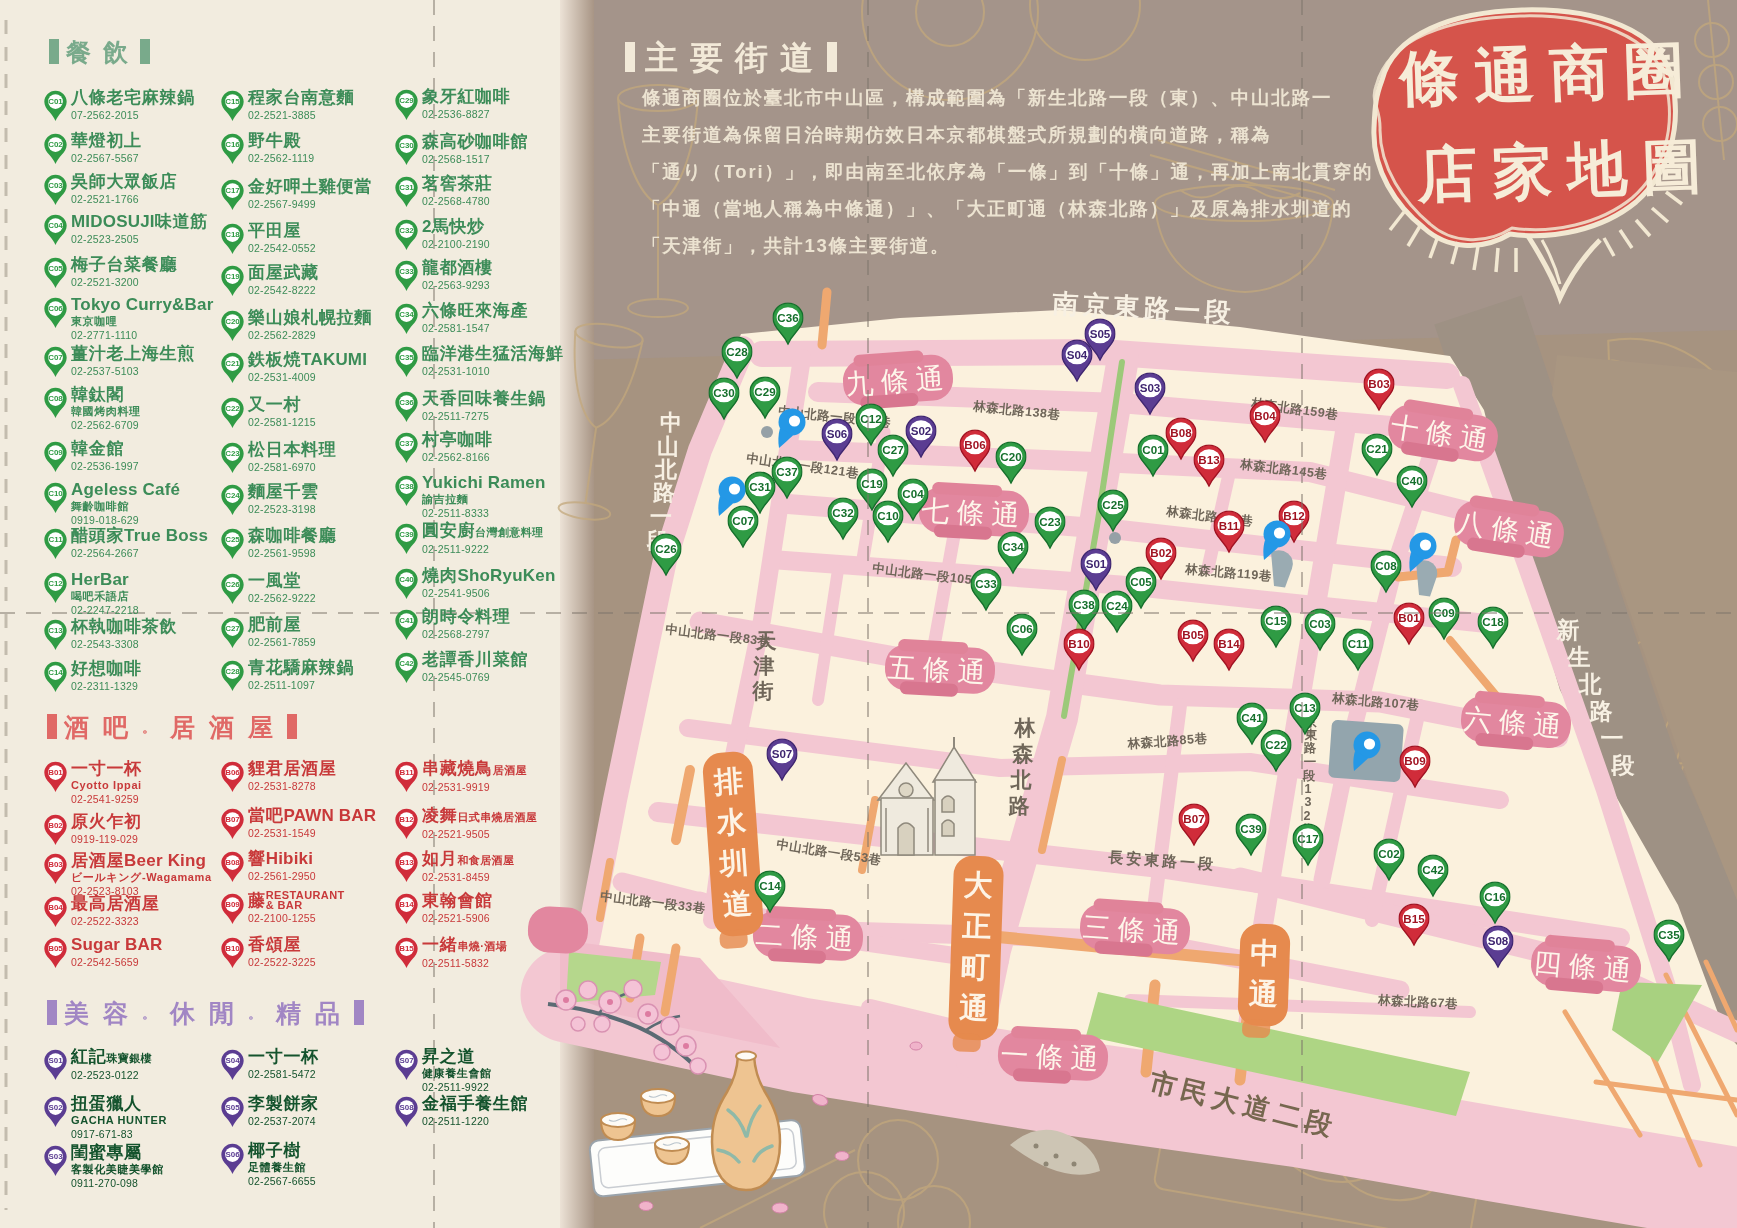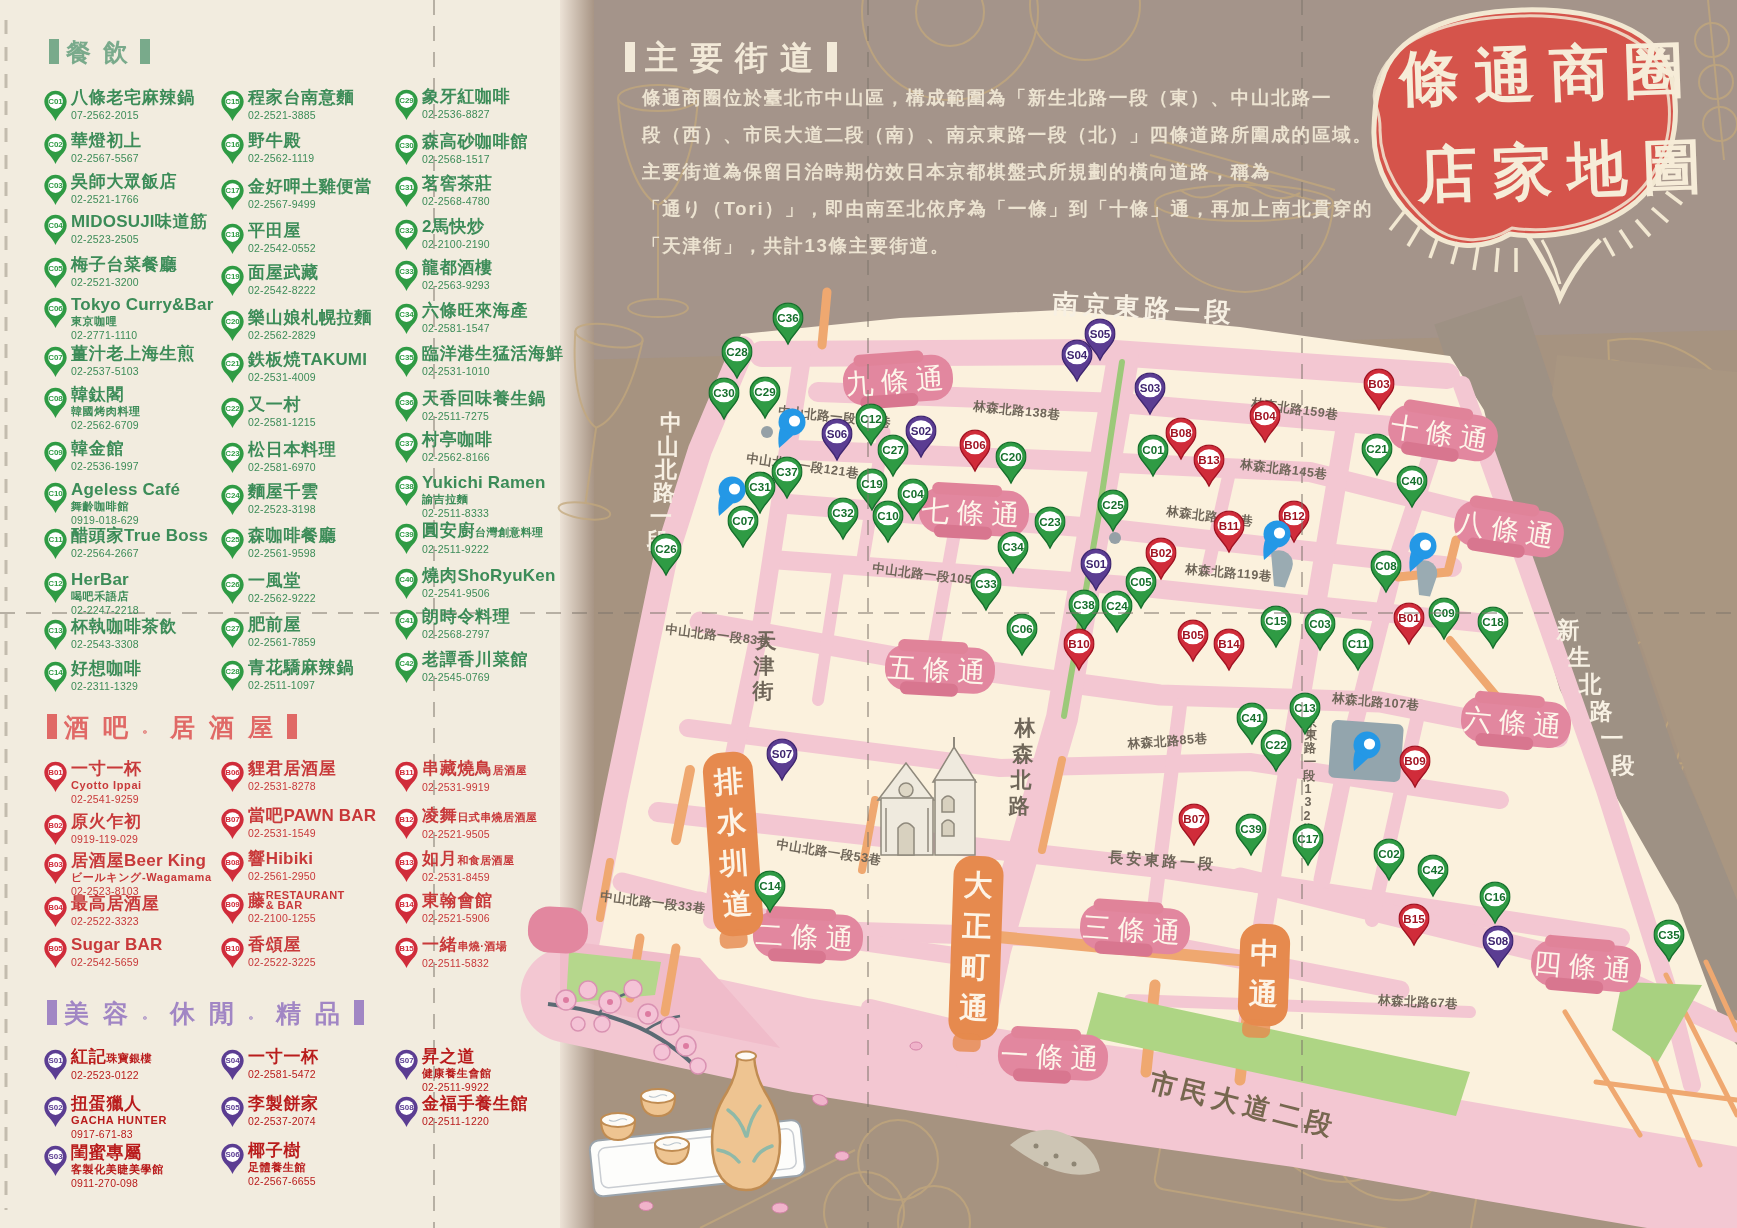--- a/index.html
+++ b/index.html
@@ -7,21 +7,21 @@
   .it{position:absolute;white-space:nowrap}
   .it svg.lp{position:absolute;left:0;top:2px}
   .it .tx{margin-left:27px}
   .nm{font-size:17px;letter-spacing:0.7px;line-height:20px;font-weight:bold}
   .nm .lat{letter-spacing:0.2px}
   .sm{font-size:11px;letter-spacing:0.4px;font-weight:bold}
   .sub{font-size:11px;letter-spacing:0.6px;line-height:13px;font-weight:bold}
   .ph{font-size:10.5px;letter-spacing:0.2px;line-height:14px}
   .g .nm,.g .ph,.g .sub{color:#3c8c58}
   .r .nm,.r .ph,.r .sub{color:#c8393a}
-  .p .nm,.p .ph,.p .sub{color:#b91c1c}
+  .p .nm,.p .ph,.p .sub{color:#14532d}
   .hdr{position:absolute;white-space:nowrap;font-size:25px;font-weight:bold}
   .hdr .bar{display:inline-block;width:10px;height:25px;vertical-align:-3px}
   .hg{color:#79aa8b}.hg .bar{background:#79aa8b}
   .hr{color:#e06966}.hr .bar{background:#e06966}
   .hp{color:#a186c4}.hp .bar{background:#a186c4}
   .lp text{font-family:"Liberation Sans",sans-serif;font-weight:bold;font-size:12.5px;text-anchor:middle}
   .mp text{font-family:"Liberation Sans",sans-serif;font-weight:bold;font-size:13.5px;text-anchor:middle}
   svg text{user-select:none}
 </style></head><body>
 <div id="wrap">
@@ -1060,23 +1060,23 @@
 </g>
 <text x="48" y="100" font-size="60" fill="#f6ecd8" letter-spacing="15" font-weight="bold" font-family="Liberation Sans" transform="rotate(-2 48 100)">條通商圈</text>
 <text x="66" y="196" font-size="60" fill="#f6ecd8" letter-spacing="15" font-weight="bold" font-family="Liberation Sans" transform="rotate(-2 66 196)">店家地圖</text>
 </svg>
 
 <div class="hdr" style="left:625px;top:36px;color:#f2e9d8;font-size:33px;letter-spacing:12px;font-weight:bold">
 <span class="bar" style="background:#f2e9d8;height:30px;margin-right:10px"></span>主要街道<span class="bar" style="background:#f2e9d8;height:30px;margin-left:2px"></span></div>
 
 <div class="abs" style="left:642px;top:79px;width:560px;font-size:18.5px;line-height:37px;color:#ece3d1;letter-spacing:1.8px;font-weight:bold">
       <div style="white-space:nowrap">條通商圈位於臺北市中山區，構成範圍為「新生北路一段（東）、中山北路一</div>
-      <div style="white-space:nowrap">段（西）、市民大道二段（南）、南京東路一段（北）」四條道路所圍成的區域。</div>
       <div style="white-space:nowrap">主要街道為保留日治時期仿效日本京都棋盤式所規劃的橫向道路，稱為</div>
       <div style="white-space:nowrap">「通り（Tori）」，即由南至北依序為「一條」到「十條」通，再加上南北貫穿的</div>
+      <div style="white-space:nowrap">「中通（當地人稱為中條通）」、「大正町通（林森北路）」及原為排水圳道的</div>
       <div style="white-space:nowrap">「天津街」，共計13條主要街道。</div>
     </div>
 
 <div class="hdr hg" style="left:49px;top:36px;letter-spacing:12px"><span class="bar" style="margin-right:7px"></span>餐飲<span class="bar" style="margin-left:0px"></span></div>
 
 <div class="it g" style="left:44px;top:88px">
       <svg class="lp" width="23" height="32" viewBox="0 0 36 50">
         <use href="#pin" fill="#2f9b44"></use>
         <circle cx="18" cy="18" r="11.5" fill="#fff"></circle>
         <text x="18" y="22" fill="#2f9b44">C01</text>

